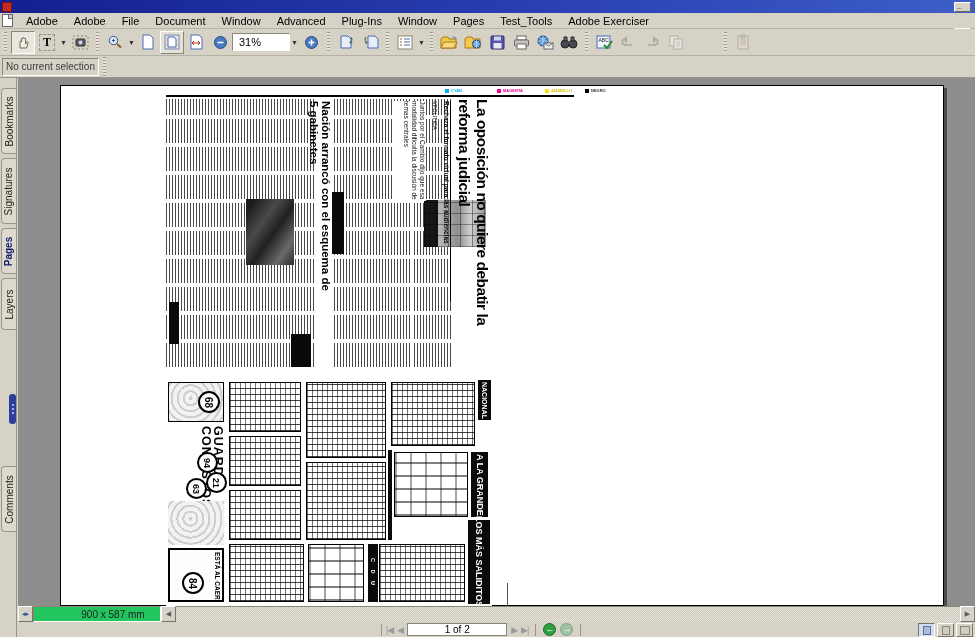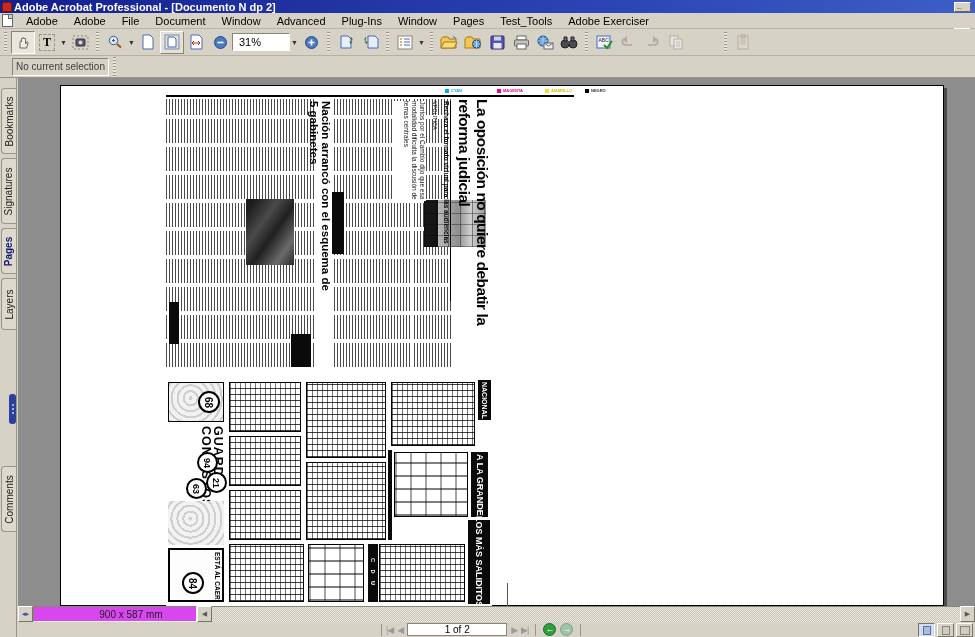--- a/index.html
+++ b/index.html
@@ -30,21 +30,21 @@
   .tbtn.pressed { background:#e9e6dd; border:1px solid; border-color:#8a857a #fff #fff #8a857a; }
   .tbtn.framed  { border:1px solid; border-color:#fff #8a857a #8a857a #fff; background:#e4e1d7; }
   .tbtn.disabled { opacity:.45; }
   .dd { width:9px; height:23px; display:flex; align-items:center; justify-content:center; font-size:7px; color:#333; }
   .combo { width:58px; height:18px; background:#fff; border:1px solid; border-color:#8a857a #fff #fff #8a857a;
     display:flex; align-items:center; padding-left:6px; font-size:11px; }
   icon, .ic { display:inline-block; line-height:0; }
 
   .selbar { position:absolute; left:0; top:56px; width:975px; height:22px; background:#d6d2c6;
     border-bottom:1px solid #98948a; display:flex; align-items:center; }
-  .selbox { width:97px; height:18px; margin-left:12px; border:1px solid; border-color:#8a857a #fff #fff #8a857a;
+  .selbox { width:97px; height:18px; margin-left:2px; border:1px solid; border-color:#8a857a #fff #fff #8a857a;
     display:flex; align-items:center; justify-content:center; font-size:10px; color:#3c3c3c; background:#d6d2c6; white-space:nowrap; overflow:hidden;}
 
   
   .main { position:absolute; left:0; top:78px; width:975px; height:559px; }
   .tabstrip { position:absolute; left:0; top:0; width:17px; height:559px; background:#d6d2c6; border-right:1px solid #98948a; }
   .vtab { position:absolute; left:1px; width:15px; background:#ded9cd; border:1px solid #9b968a; border-right:none;
     border-radius:4px 0 0 4px; display:flex; align-items:center; justify-content:center; }
   .vtab span { transform:rotate(-90deg); white-space:nowrap; font-size:10px; color:#222; }
   .vtab.sel span { font-weight:bold; color:#101a6e; }
   .splitter { position:absolute; left:9px; top:316px; width:7px; height:30px; background:#2c3f9a; border-radius:3px;
@@ -96,22 +96,22 @@
     display:flex; align-items:center; justify-content:center; font-weight:bold; }
   .circle span { transform:rotate(90deg); }
   .cartoon { position:absolute; border:1px solid #000; background:
       repeating-radial-gradient(circle at 40% 40%, #cfcfcf 0 2px, #f2f2f2 2px 6px); }
   .promoBox { position:absolute; border:2px solid #000; background:#fdfdfd; }
 
   
   .scrollrow { position:absolute; left:0; top:528px; width:957px; height:16px; background:#d6d2c6; display:flex; align-items:stretch; }
   .sbtn { width:15px; border:1px solid; border-color:#fff #7a7468 #7a7468 #fff; background:#d6d2c6;
     display:flex; align-items:center; justify-content:center; font-size:7px; color:#344ba0; }
-  .sizebox { width:164px; border:1px solid; border-color:#8a857a #fff #fff #8a857a; display:flex; align-items:center;
-    justify-content:center; font-size:10px; color:#222; background:#d946ef;padding-left:32px; }
+  .sizebox { width:128px; border:1px solid; border-color:#8a857a #fff #fff #8a857a; display:flex; align-items:center;
+    justify-content:center; font-size:10px; color:#222; background:#22c55e;padding-left:32px; }
   .track { flex:1; background:repeating-conic-gradient(#e8e5dc 0 25%,#cbc7ba 0 50%) 0 0/2px 2px; border-top:1px solid #8a857a; }
   .arrowtxt { color:#5a5a5a; font-size:7px; }
 
   .statusrow { position:absolute; left:0; top:544px; width:957px; height:15px; background:#d6d2c6; display:flex; align-items:center; }
   .navwrap { position:absolute; left:368px; top:0; height:15px; display:flex; align-items:center; gap:4px; }
   .navbtn { color:#9a9a9a; font-size:9px; letter-spacing:-1px; }
   .pagebox { width:100px; height:13px; background:#fff; border:1px solid #8a857a; font-size:10px;
     display:flex; align-items:center; justify-content:center; }
   .sep { width:1px; height:12px; background:#9a958a; margin:0 3px; }
   .gcir { width:13px; height:13px; border-radius:50%; display:flex; align-items:center; justify-content:center;
@@ -123,21 +123,20 @@
   .lglyph { width:8px; height:9px; background:#aebcd8; border:1px solid #5b6ea0; }
   .lglyph.gray { background:#cfccc2; border-color:#8a857a; }
 </style>
 </head>
 <body>
 
 <div id="app">
 
   <div class="titlebar">
     <span class="appicon"></span>
-    <span class="title">Adobe Acrobat Professional - [Documento N dp 2]</span>
     <span class="win-btn">_</span>
   </div>
 
   <div class="menubar">
     <span class="docicon"></span>
     <span class="menu-item">Adobe</span>
     <span class="menu-item">Adobe</span>
     <span class="menu-item">File</span>
     <span class="menu-item">Document</span>
     <span class="menu-item">Window</span>

